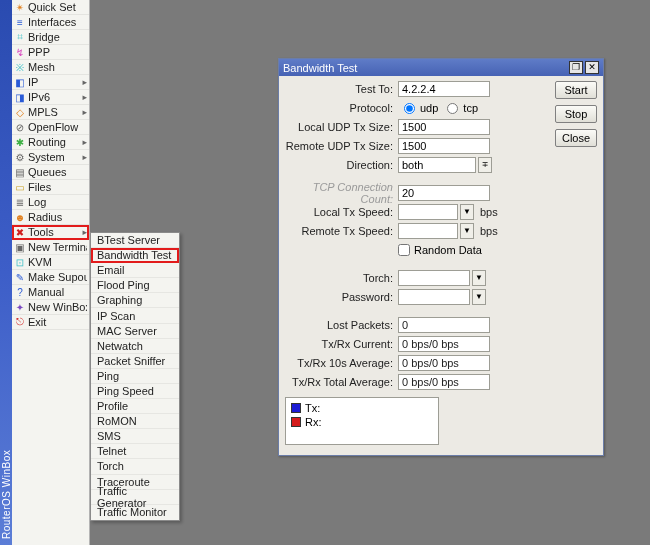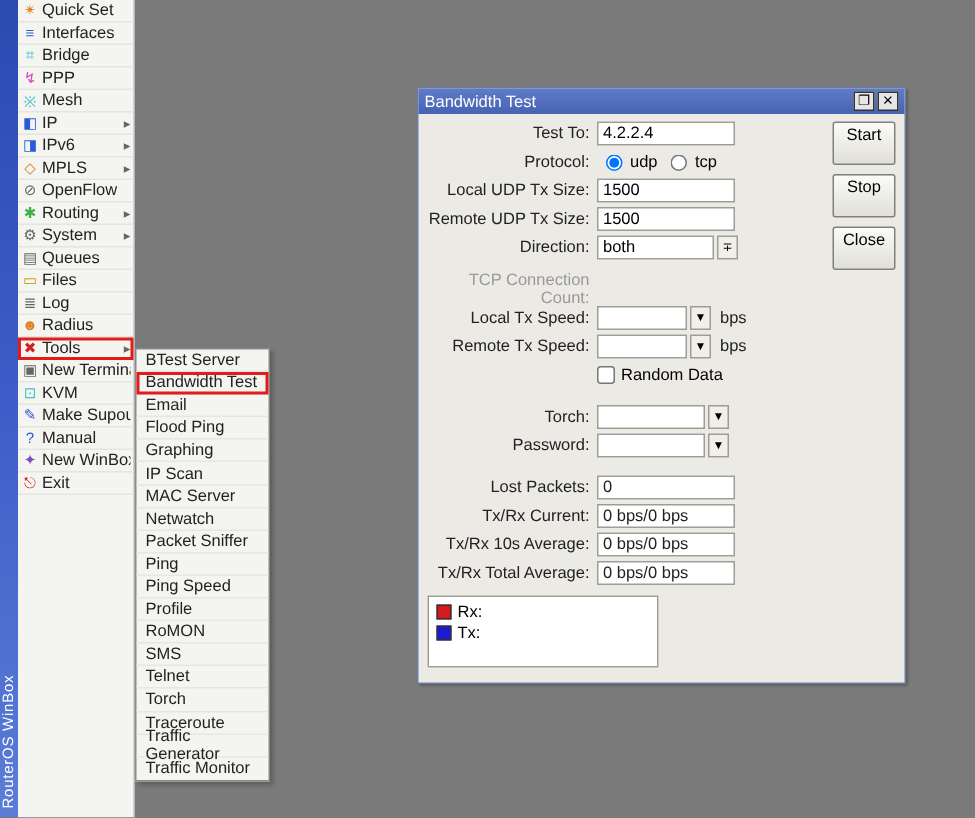--- a/index.html
+++ b/index.html
@@ -127,21 +127,21 @@
       height: 18px;
       margin-bottom: 1px;
     }
     .row.gap { margin-bottom: 10px; }
     .row .lab {
       width: 113px;
       text-align: right;
       padding-right: 5px;
       color: #222;
     }
-    .row .lab.disabled { color: #9a9a9a; }
+    .row .lab.disabled { color: #9a9a9a; font-style: italic; }
     .tinput {
       flex: 0 0 92px;
       width: 92px;
       height: 16px;
       background: #fff;
       border: 1px solid #9d9d95;
       padding: 0 3px;
       font-size: 11px;
     }
     .readonly {
@@ -175,21 +175,21 @@
     .btncol {
       position: absolute;
       right: 6px;
       top: 22px;
       width: 42px;
       display: flex;
       flex-direction: column;
       gap: 6px;
     }
     .abtn {
-      height: 29px;
+      height: 18px;
       border: 1px solid #808080;
       background: linear-gradient(to bottom, #fbfbf7, #e0dfd7);
       font-size: 11px;
       text-align: center;
       line-height: 16px;
       cursor: pointer;
       border-radius: 2px;
     }
     .formcol { width: 232px; }
     .graphbox {
@@ -376,20 +376,21 @@
       </div>
 
       <div class="row gap">
         <div class="lab">Direction:</div>
         <input class="tinput" style="flex: 0 0 78px; width: 78px;" value="both">
         <div class="ddbtn">∓</div>
       </div>
 
       <div class="row">
         <div class="lab disabled">TCP Connection Count:</div>
+        <input class="tinput" value="20" style="">
       </div>
 
       <div class="row">
         <div class="lab">Local Tx Speed:</div>
         <input class="tinput" style="flex: 0 0 60px; width: 60px;" value="">
         <div class="ddbtn">▼</div>
         <span class="unit">bps</span>
       </div>
 
       <div class="row">
@@ -434,24 +435,24 @@
         <div class="readonly">0 bps/0 bps</div>
       </div>
 
       <div class="row">
         <div class="lab">Tx/Rx Total Average:</div>
         <div class="readonly">0 bps/0 bps</div>
       </div>
 
       <div class="graphbox">
         <div class="legend-row">
+          <span class="swatch sw-tx"></span>
+          <span>Tx:</span>
+        </div>
+        <div class="legend-row">
           <span class="swatch sw-rx"></span>
           <span>Rx:</span>
         </div>
-        <div class="legend-row">
-          <span class="swatch sw-tx"></span>
-          <span>Tx:</span>
-        </div>
       </div>
 
     </div>
   </div>
 </div>
 
 </body></html>

